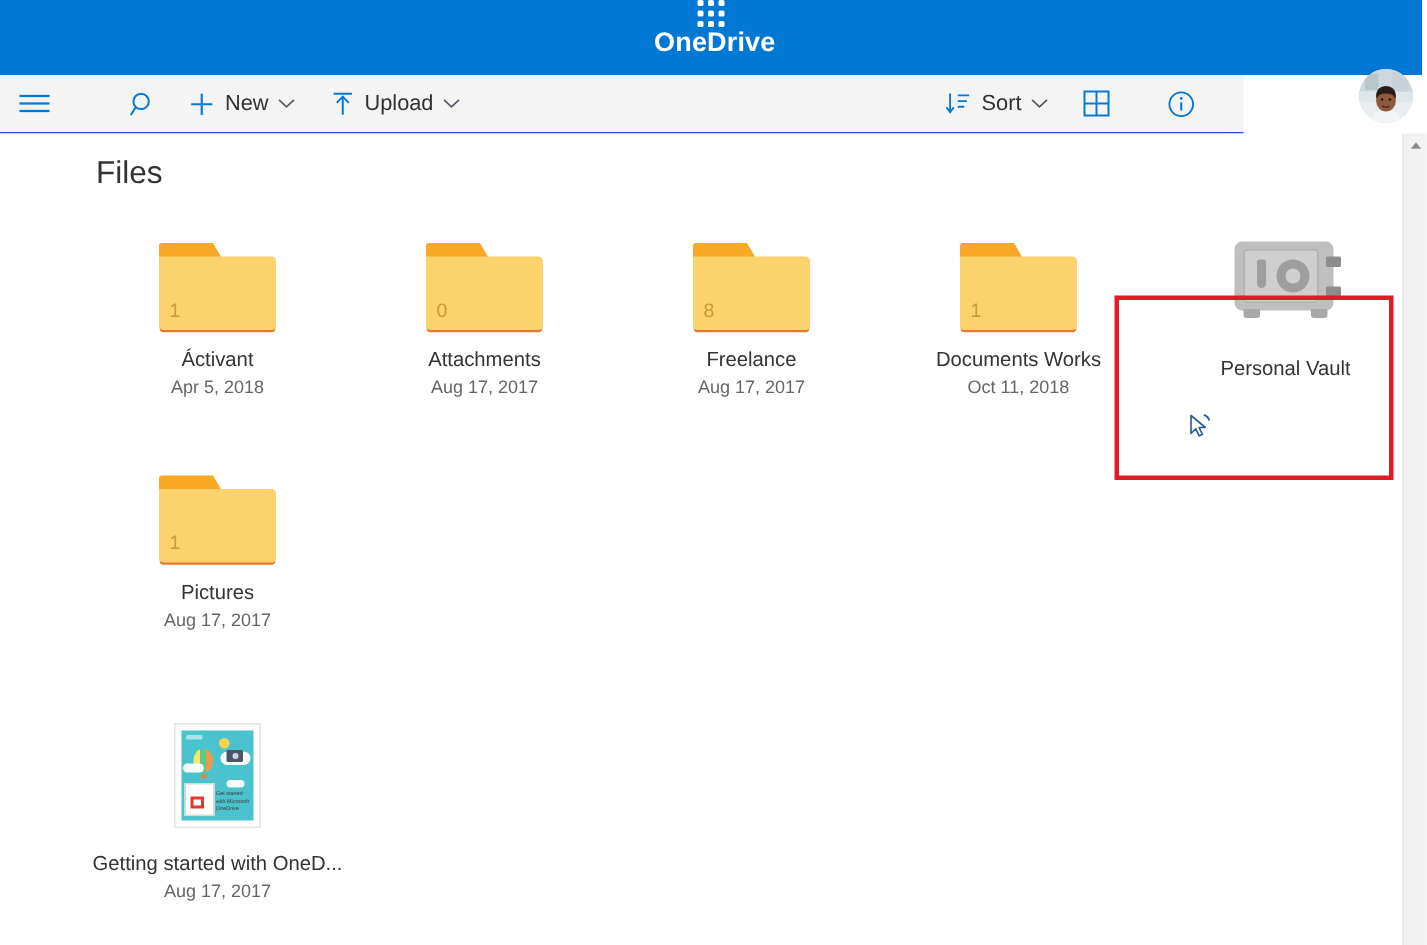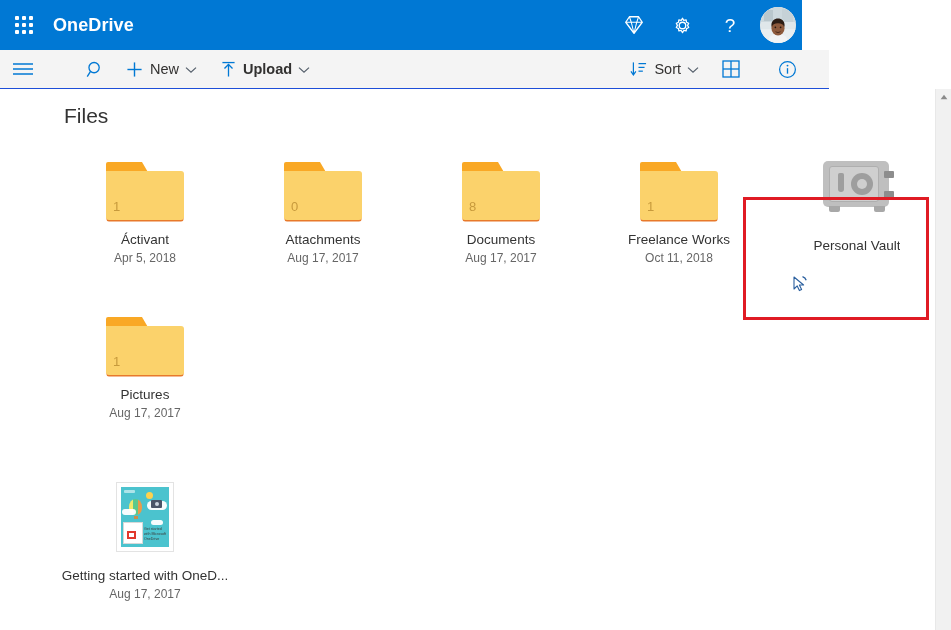--- a/index.html
+++ b/index.html
@@ -12,24 +12,25 @@
     overflow: hidden;
     background: #ffffff;
     font-family: "Liberation Sans", sans-serif;
     -webkit-font-smoothing: antialiased;
   }
 
   
   .suite-bar {
     position: absolute;
     left: 0; top: 0;
-    width: 802px; height: 50px;
+    width: 948px; height: 50px;
     background: #0078D4;
     display: flex;
     align-items: center;
+    flex-direction: column;
   }
   .waffle {
     width: 48px; height: 50px;
     display: flex; align-items: center; justify-content: center;
     cursor: pointer;
   }
   .waffle-grid {
     display: grid;
     grid-template-columns: repeat(3, 4px);
     grid-template-rows: repeat(3, 4px);
@@ -531,21 +532,21 @@
       </svg>
     </span>
     <span class="lbl">New</span>
     <span class="chev">
       <svg width="12" height="8" viewBox="0 0 12 8">
         <polyline points="1,1.6 6,6.2 11,1.6" fill="none" stroke="#555f6b" stroke-width="1.2"></polyline>
       </svg>
     </span>
   </div>
 
-  <div class="cmd-item" style="margin-left:8px;font-weight:bold;">
+  <div class="cmd-item" style="margin-left:8px;">
     <span class="ic">
       <svg width="15" height="17" viewBox="0 0 16 18">
         <g stroke="#0078D4" stroke-width="1.4" fill="none">
           <line x1="1.5" y1="1.6" x2="14.5" y2="1.6"></line>
           <line x1="8" y1="3.5" x2="8" y2="16.5"></line>
           <polyline points="3.7,8 8,3.6 12.3,8"></polyline>
         </g>
       </svg>
     </span>
     <span class="lbl">Upload</span>
@@ -630,33 +631,33 @@
       </div>
 
       <div class="tile">
         <div class="thumb-box">
           <div class="folder">
             <div class="tab"></div>
               <div class="body"></div>
             <span class="cnt">8</span>
           </div>
         </div>
-        <div class="tile-name">Documents</div>
+        <div class="tile-name">Freelance</div>
         <div class="tile-date">Aug 17, 2017</div>
       </div>
 
       <div class="tile">
         <div class="thumb-box">
           <div class="folder">
             <div class="tab"></div>
               <div class="body"></div>
             <span class="cnt">1</span>
           </div>
         </div>
-        <div class="tile-name">Freelance Works</div>
+        <div class="tile-name">Documents Works</div>
         <div class="tile-date">Oct 11, 2018</div>
       </div>
 
       <div class="tile">
         <div class="thumb-box tall">
           <div class="vault">
             <div class="case"></div>
             <div class="door"></div>
             <div class="handle"></div>
             <div class="dial"></div>

